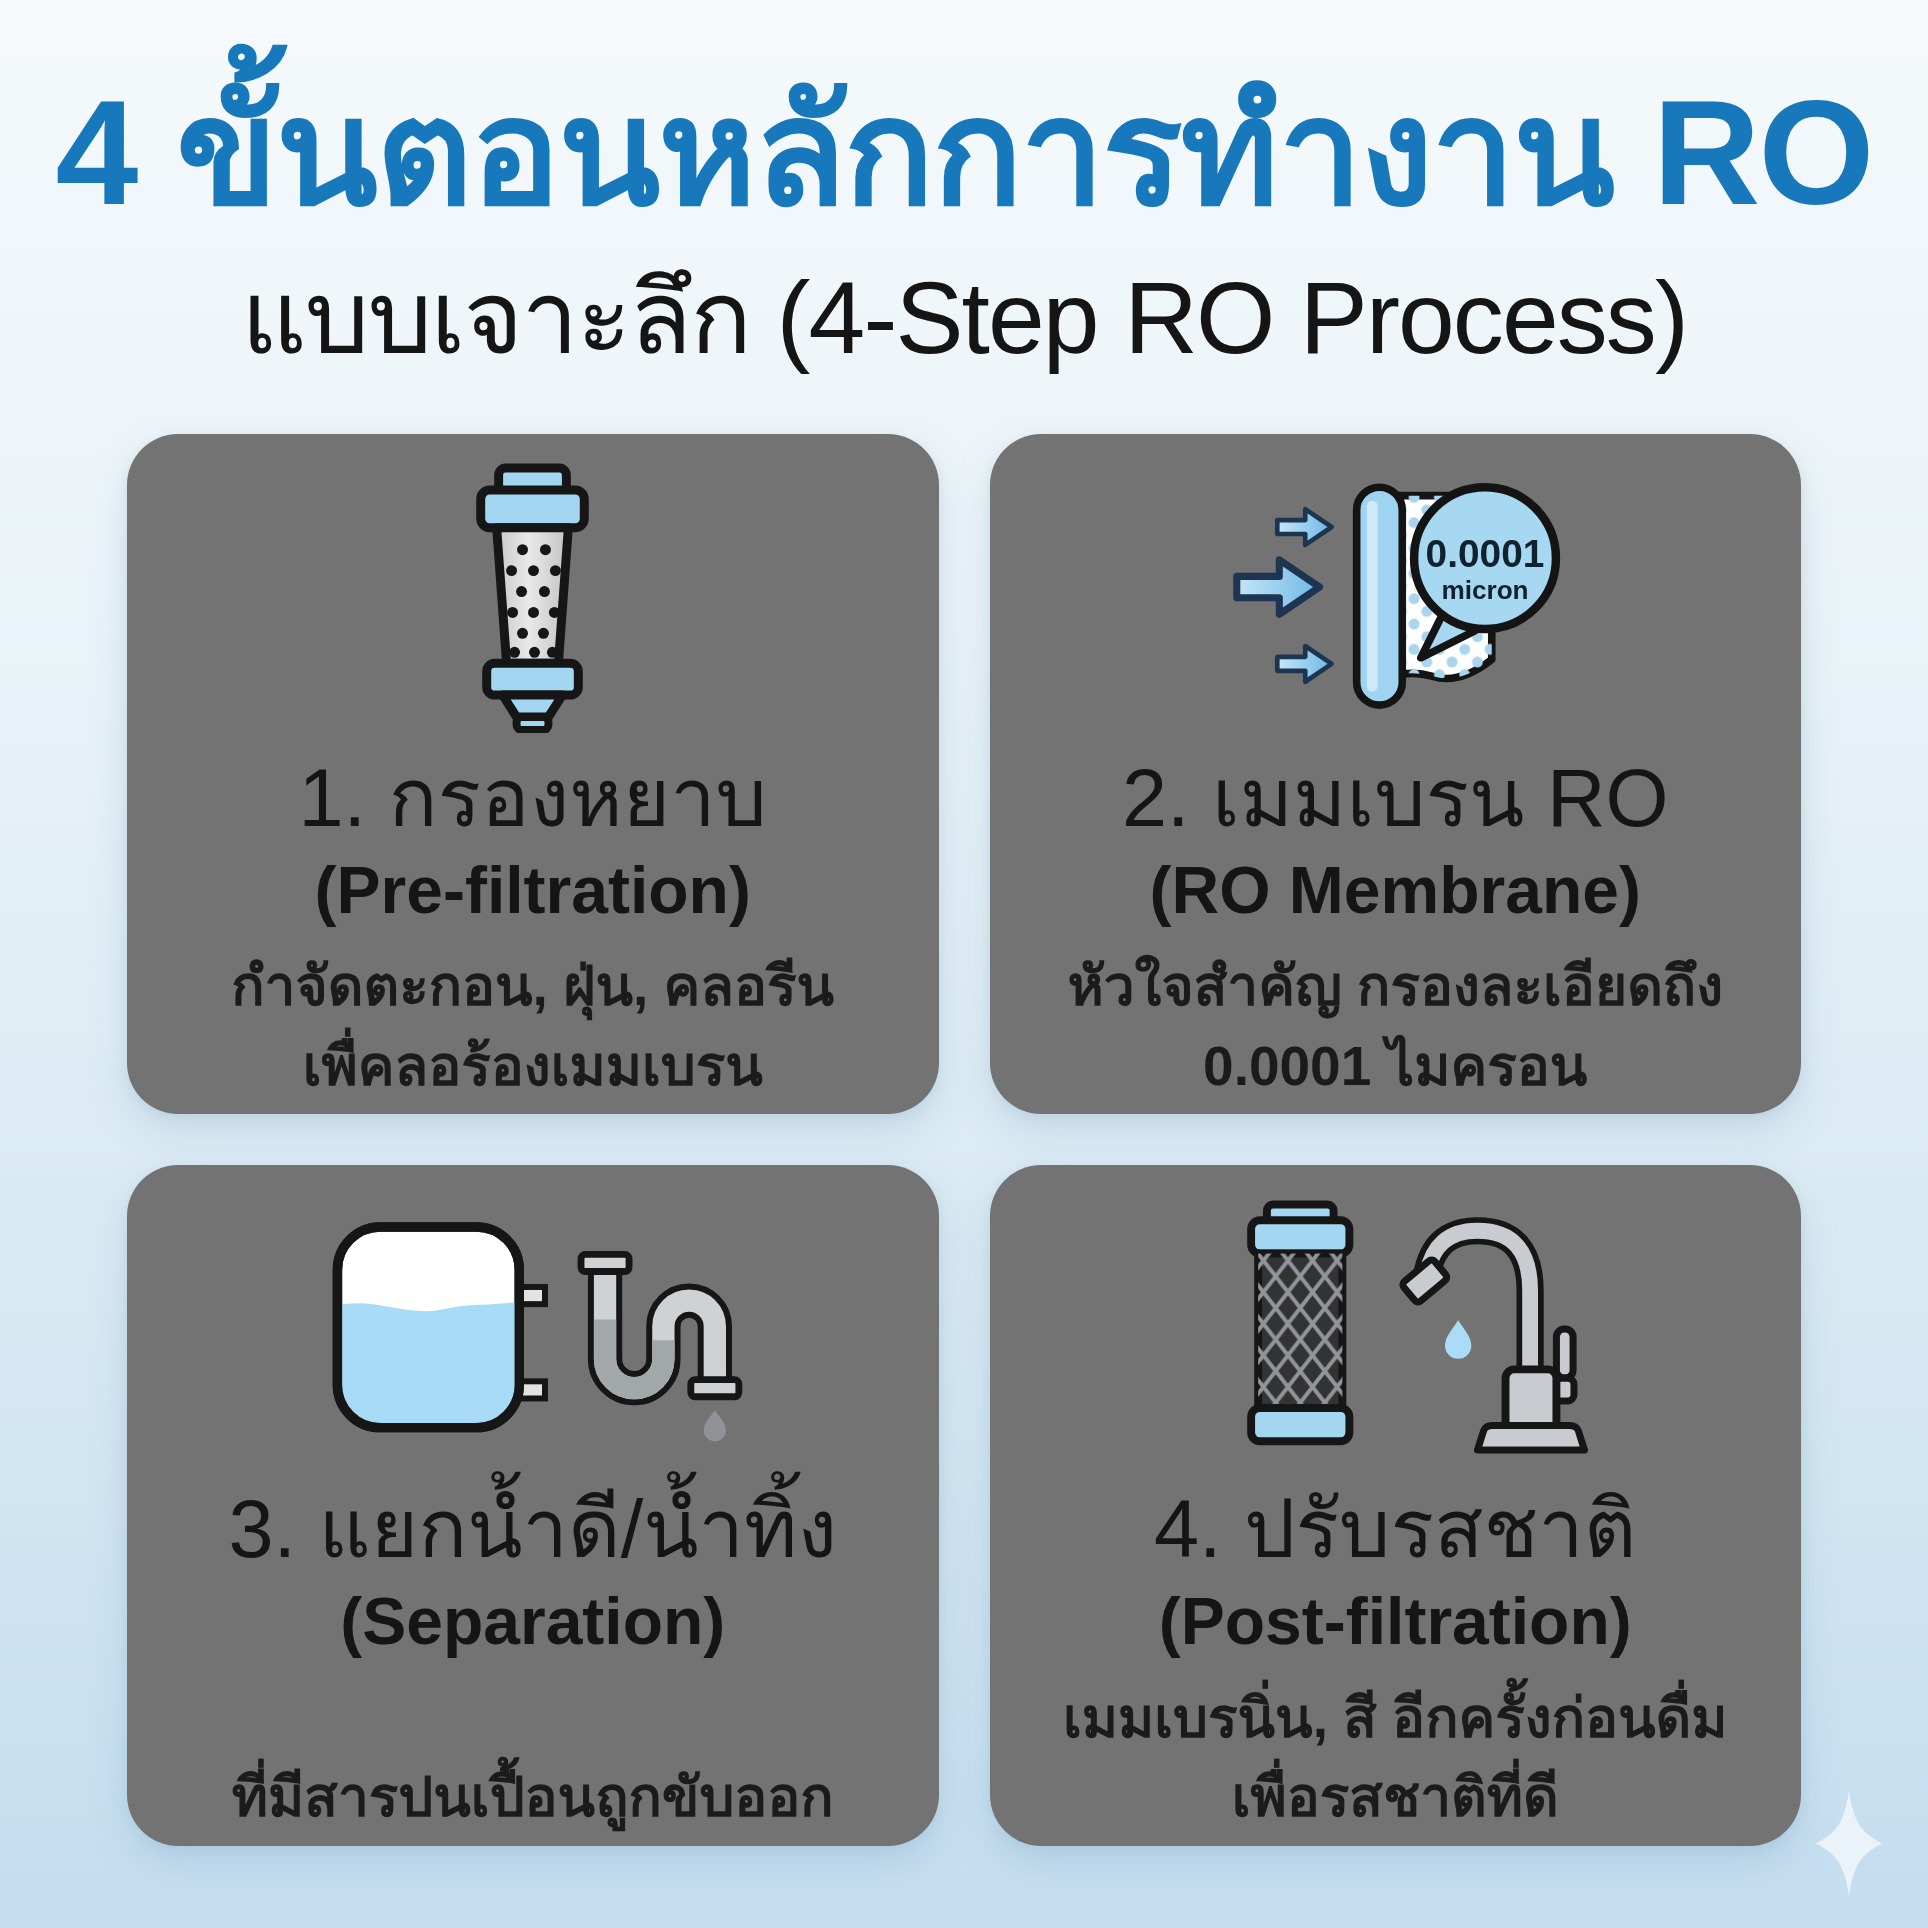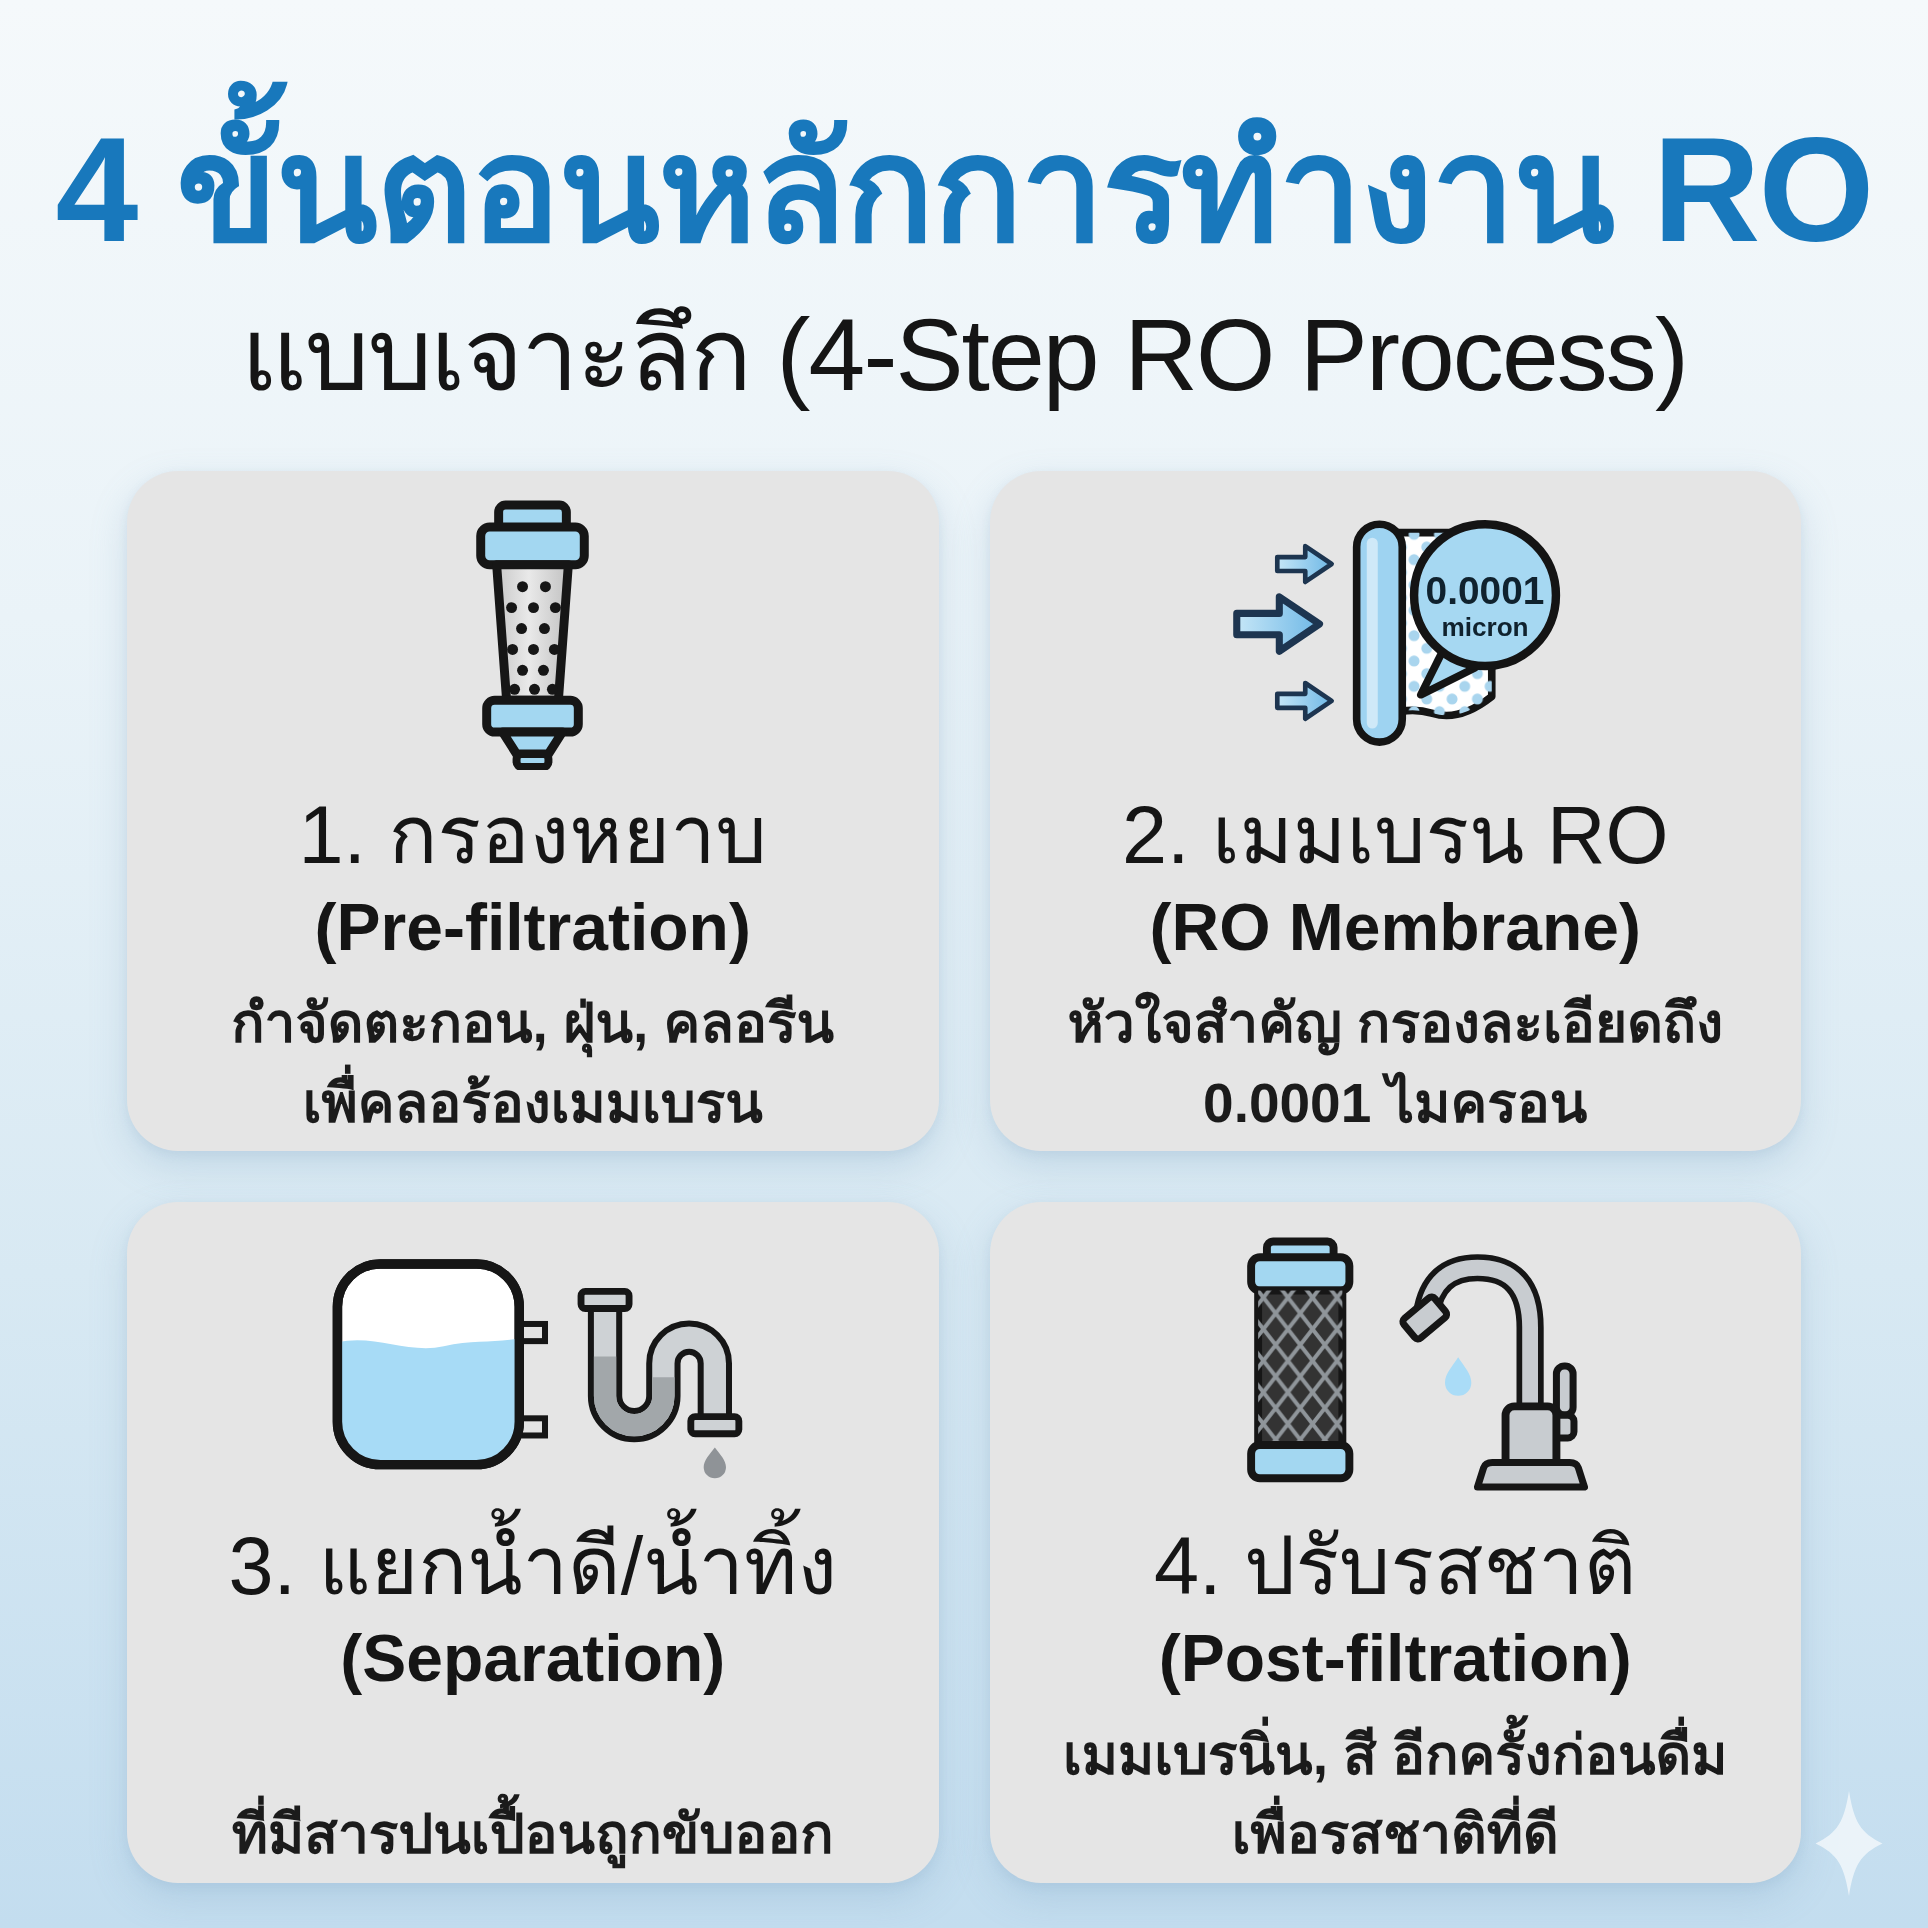--- a/index.html
+++ b/index.html
@@ -5,21 +5,21 @@
   html, body {
     margin: 0; padding: 0;
     width: 1928px; height: 1928px;
     font-family: "Liberation Sans", "DejaVu Sans", sans-serif;
   }
   body {
     position: relative;
     overflow: hidden;
     background: linear-gradient(180deg, #f5f9fb 0%, #eaf3f8 32%, #d8e9f3 66%, #c3ddef 100%);
   }
-  .header { padding-top: 93px; text-align: center; }
+  .header { padding-top: 56px; text-align: center; }
   .main-title {
     margin: 0;
     font-size: 149px;
     line-height: 1.3;
     font-weight: 800;
     color: #1878bc;
     letter-spacing: -1.9px;
   }
   .sub-title {
     margin: 5.6px 0 0 0;
@@ -31,21 +31,21 @@
   }
   .grid {
     margin: 51px 127px 0 127px;
     height: 1412px;
     display: grid;
     grid-template-columns: 1fr 1fr;
     grid-template-rows: 1fr 1fr;
     gap: 51px 51px;
   }
   .card {
-    background: #e5e5e5;
+    background: #737373;
     border-radius: 51px;
     box-shadow: 0 15px 36px rgba(120, 158, 190, 0.25), 0 3.8px 9.4px rgba(120,158,190,0.12);
     display: flex;
     flex-direction: column;
     align-items: center;
     text-align: center;
     padding: 26px 22.6px 0 22.6px;
     box-sizing: border-box;
   }
   .icon-wrap {

